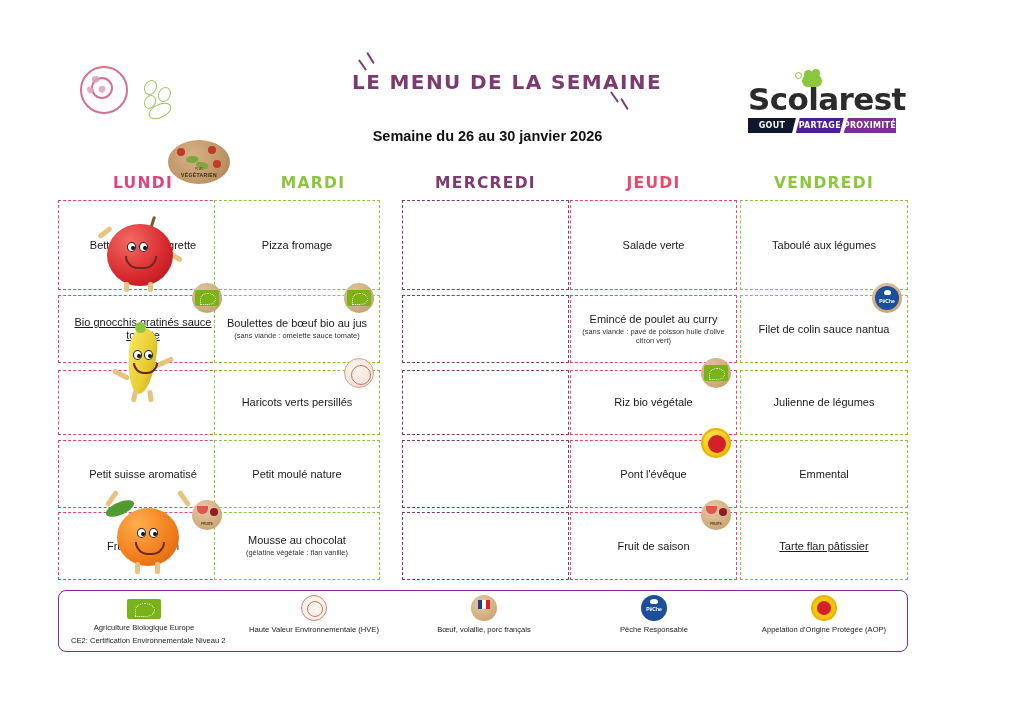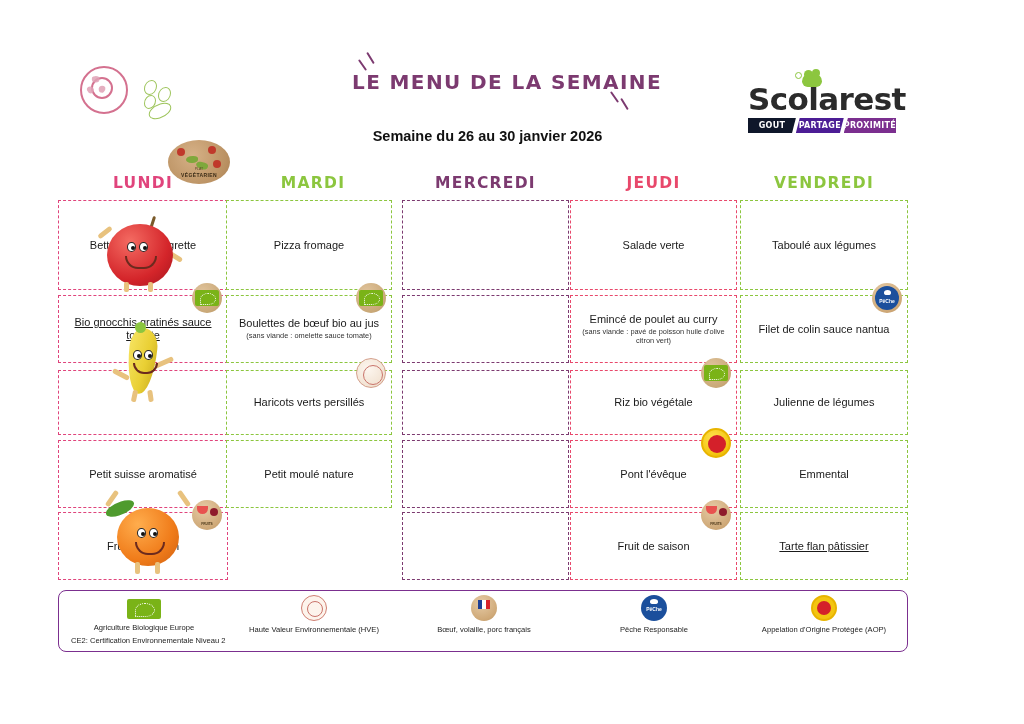--- a/index.html
+++ b/index.html
@@ -335,37 +335,41 @@
         </div>
         <div class="cell" style="top: 312px; height: 68px; width: 170px; border-color: rgb(224, 68, 124);">
           <div class="dish">Fruit de saison</div>
         </div>
         <div class="lbl fruit" style="left: 134px; top: 300px;">
           <div class="wm"></div>
           <div class="ch"></div>
           <div class="txt">FRUITS</div>
         </div>
       </div>
-      <div class="col" style="left: 168px; width: 166px;">
+      <div class="col" style="left: 156px; width: 166px;">
         <div class="cell" style="top: 0px; height: 90px; width: 166px; border-color: rgb(140, 198, 63);">
           <div class="dish">Pizza fromage</div>
         </div>
         <div class="cell" style="top: 95px; height: 68px; width: 166px; border-color: rgb(140, 198, 63);">
           <div class="dish">Boulettes de bœuf bio au jus</div>
           <div class="sub">(sans viande : omelette sauce tomate)</div>
         </div>
         <div class="lbl bio" style="left: 130px; top: 83px;">
           <div class="inner"></div>
         </div>
         <div class="cell" style="top: 170px; height: 65px; width: 166px; border-color: rgb(140, 198, 63);">
           <div class="dish">Haricots verts persillés</div>
         </div>
         <div class="lbl hve" style="left: 130px; top: 158px;"></div>
         <div class="cell" style="top: 240px; height: 68px; width: 166px; border-color: rgb(140, 198, 63);">
           <div class="dish">Petit moulé nature</div>
+        </div>
+        <div class="cell" style="top: 312px; height: 68px; width: 166px; border-color: rgb(140, 198, 63);">
+          <div class="dish">Mousse au chocolat</div>
+          <div class="sub">(gélatine végétale : flan vanille)</div>
         </div>
       </div>
       <div class="col" style="left: 344px; width: 167px;">
         <div class="cell" style="top: 0px; height: 90px; width: 167px; border-color: rgb(124, 58, 112);"></div>
         <div class="cell" style="top: 95px; height: 68px; width: 167px; border-color: rgb(124, 58, 112);"></div>
         <div class="cell" style="top: 170px; height: 65px; width: 167px; border-color: rgb(124, 58, 112);"></div>
         <div class="cell" style="top: 240px; height: 68px; width: 167px; border-color: rgb(124, 58, 112);"></div>
         <div class="cell" style="top: 312px; height: 68px; width: 167px; border-color: rgb(124, 58, 112);"></div>
       </div>
       <div class="col" style="left: 512px; width: 167px;">

